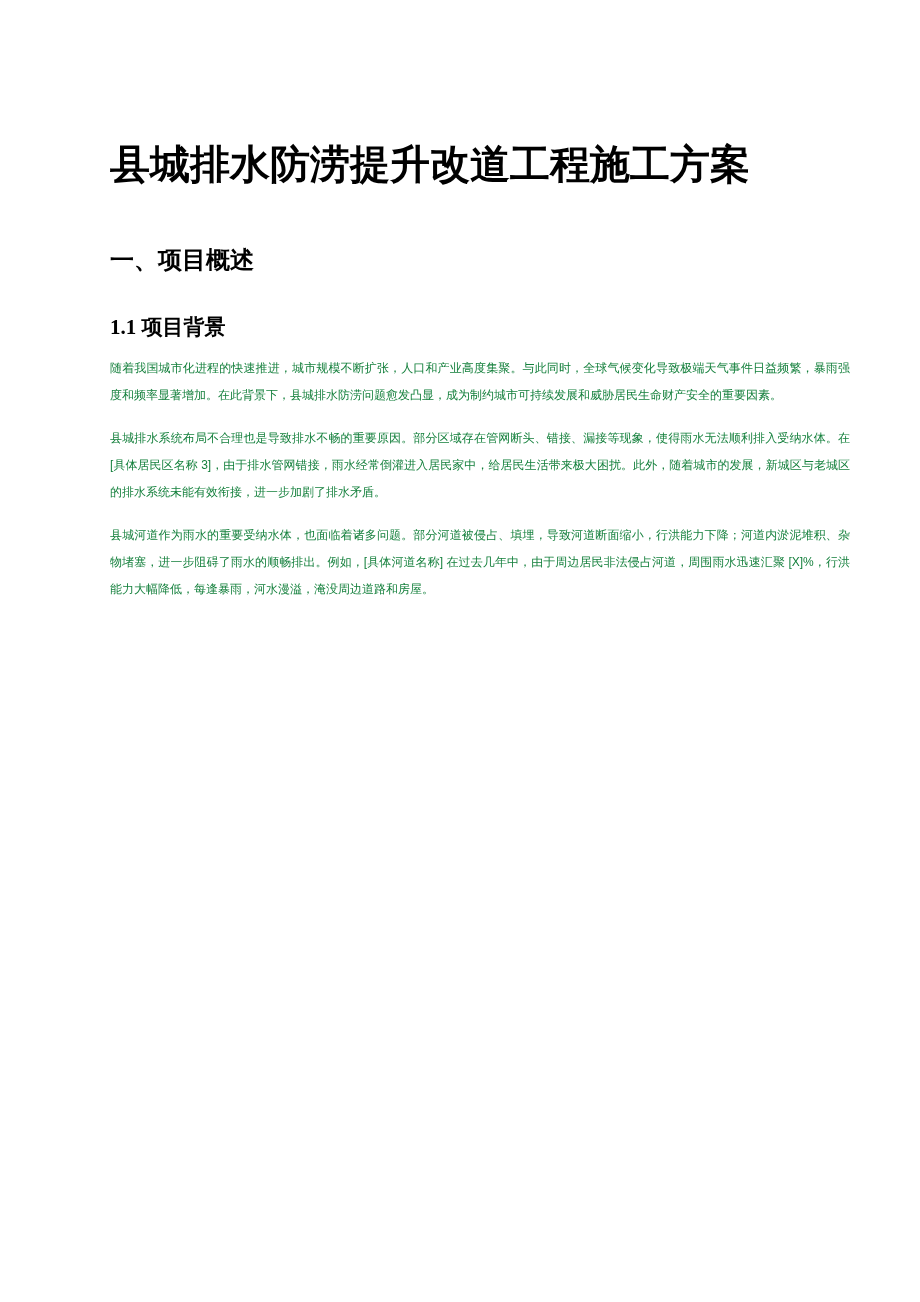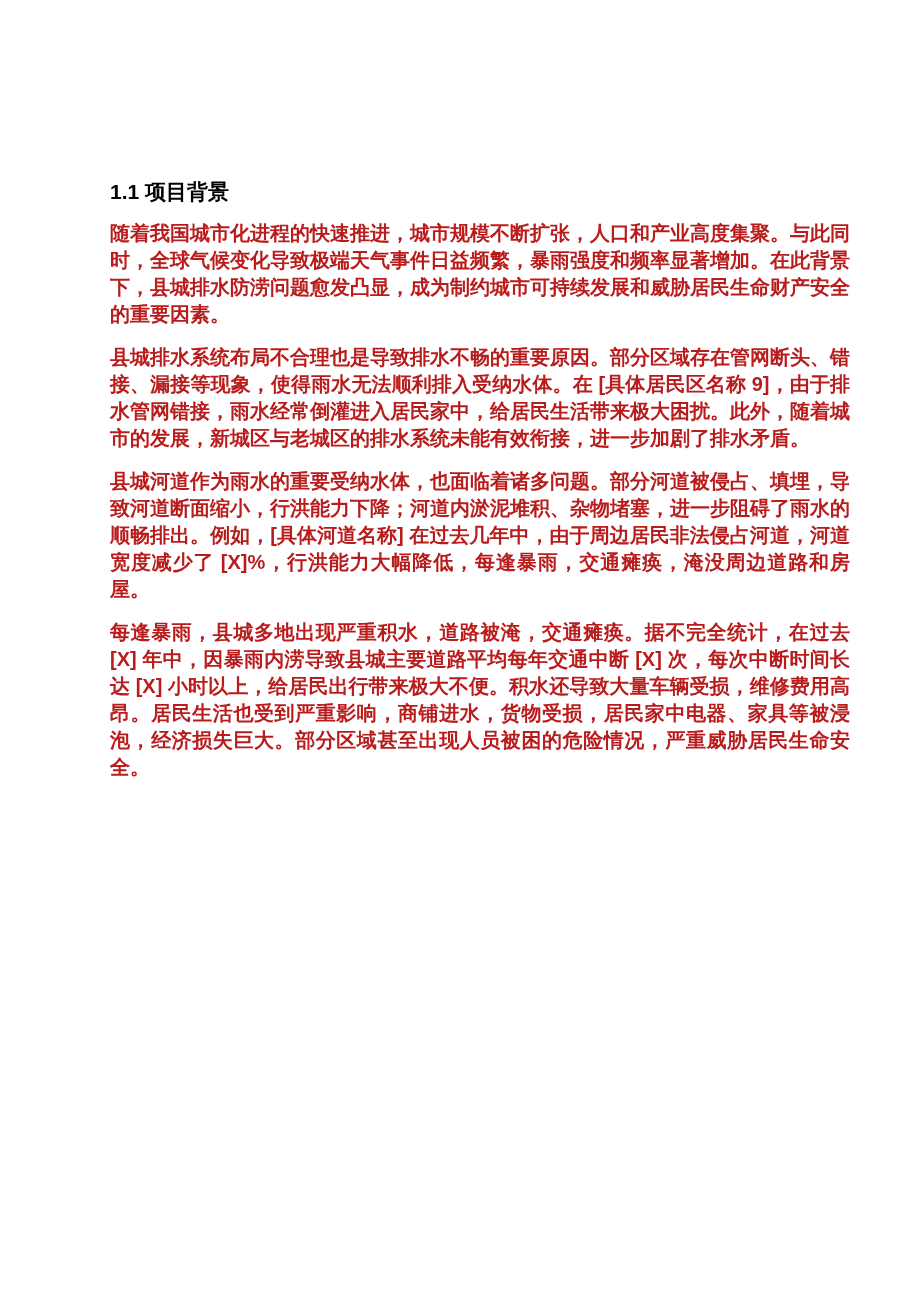--- a/index.html
+++ b/index.html
@@ -34,47 +34,48 @@
     line-height: 1.25;
     font-weight: bold;
     color: #000000;
   }
   .subsection-heading {
     margin: 39px 0 0 0;
     font-size: 21px;
     line-height: 1.25;
     font-weight: bold;
     color: #000000;
+    font-family: Liberation Serif, serif;
   }
   .body-paragraph {
     margin: 16px 0 0 0;
-    font-size: 20px;
+    font-size: 12px;
     line-height: 27px;
-    color: #b91c1c;
+    color: #15803d;
     text-align: justify;
     word-break: break-all;
-    font-weight: bold;
   }
   .body-paragraph:first-of-type {
     margin-top: 15px;
   }
 </style>
 </head>
 <body>
 
 <div class="page">
   <div class="content">
+    <h1 class="doc-title">县城排水防涝提升改道工程施工方案</h1>
 
+    <h2 class="section-heading">一、项目概述</h2>
 
     <h3 class="subsection-heading">1.1 项目背景</h3>
 
     <p class="body-paragraph">随着我国城市化进程的快速推进，城市规模不断扩张，人口和产业高度集聚。与此同时，全球气候变化导致极端天气事件日益频繁，暴雨强度和频率显著增加。在此背景下，县城排水防涝问题愈发凸显，成为制约城市可持续发展和威胁居民生命财产安全的重要因素。</p>
 
 
-    <p class="body-paragraph">县城排水系统布局不合理也是导致排水不畅的重要原因。部分区域存在管网断头、错接、漏接等现象，使得雨水无法顺利排入受纳水体。在 [具体居民区名称 9]，由于排水管网错接，雨水经常倒灌进入居民家中，给居民生活带来极大困扰。此外，随着城市的发展，新城区与老城区的排水系统未能有效衔接，进一步加剧了排水矛盾。</p>
+    <p class="body-paragraph">县城排水系统布局不合理也是导致排水不畅的重要原因。部分区域存在管网断头、错接、漏接等现象，使得雨水无法顺利排入受纳水体。在 [具体居民区名称 3]，由于排水管网错接，雨水经常倒灌进入居民家中，给居民生活带来极大困扰。此外，随着城市的发展，新城区与老城区的排水系统未能有效衔接，进一步加剧了排水矛盾。</p>
 
 
-    <p class="body-paragraph">县城河道作为雨水的重要受纳水体，也面临着诸多问题。部分河道被侵占、填埋，导致河道断面缩小，行洪能力下降；河道内淤泥堆积、杂物堵塞，进一步阻碍了雨水的顺畅排出。例如，[具体河道名称] 在过去几年中，由于周边居民非法侵占河道，河道宽度减少了 [X]%，行洪能力大幅降低，每逢暴雨，交通瘫痪，淹没周边道路和房屋。</p>
+    <p class="body-paragraph">县城河道作为雨水的重要受纳水体，也面临着诸多问题。部分河道被侵占、填埋，导致河道断面缩小，行洪能力下降；河道内淤泥堆积、杂物堵塞，进一步阻碍了雨水的顺畅排出。例如，[具体河道名称] 在过去几年中，由于周边居民非法侵占河道，周围雨水迅速汇聚 [X]%，行洪能力大幅降低，每逢暴雨，河水漫溢，淹没周边道路和房屋。</p>
 
-    <p class="body-paragraph">每逢暴雨，县城多地出现严重积水，道路被淹，交通瘫痪。据不完全统计，在过去 [X] 年中，因暴雨内涝导致县城主要道路平均每年交通中断 [X] 次，每次中断时间长达 [X] 小时以上，给居民出行带来极大不便。积水还导致大量车辆受损，维修费用高昂。居民生活也受到严重影响，商铺进水，货物受损，居民家中电器、家具等被浸泡，经济损失巨大。部分区域甚至出现人员被困的危险情况，严重威胁居民生命安全。</p>
 
   </div>
 </div>
 
 </body></html>

